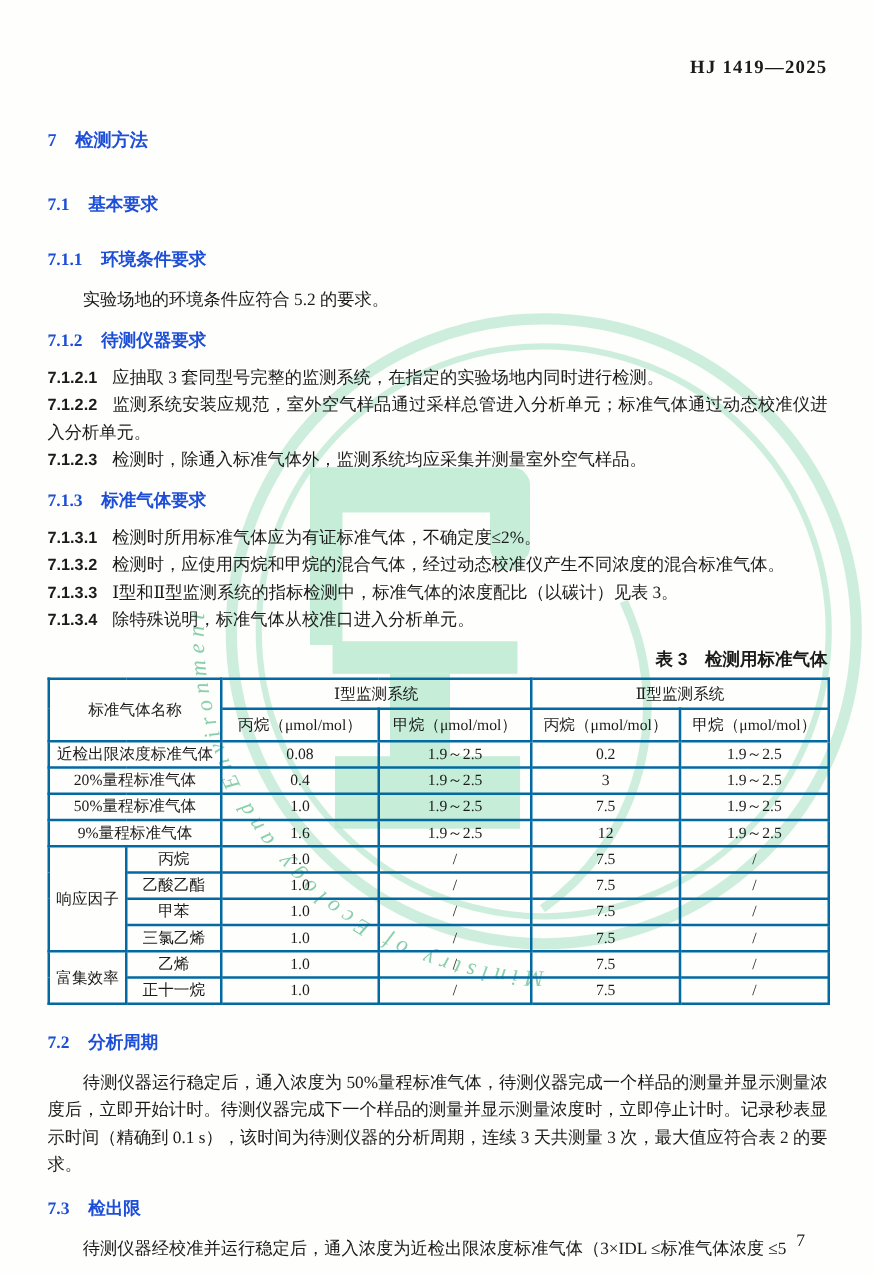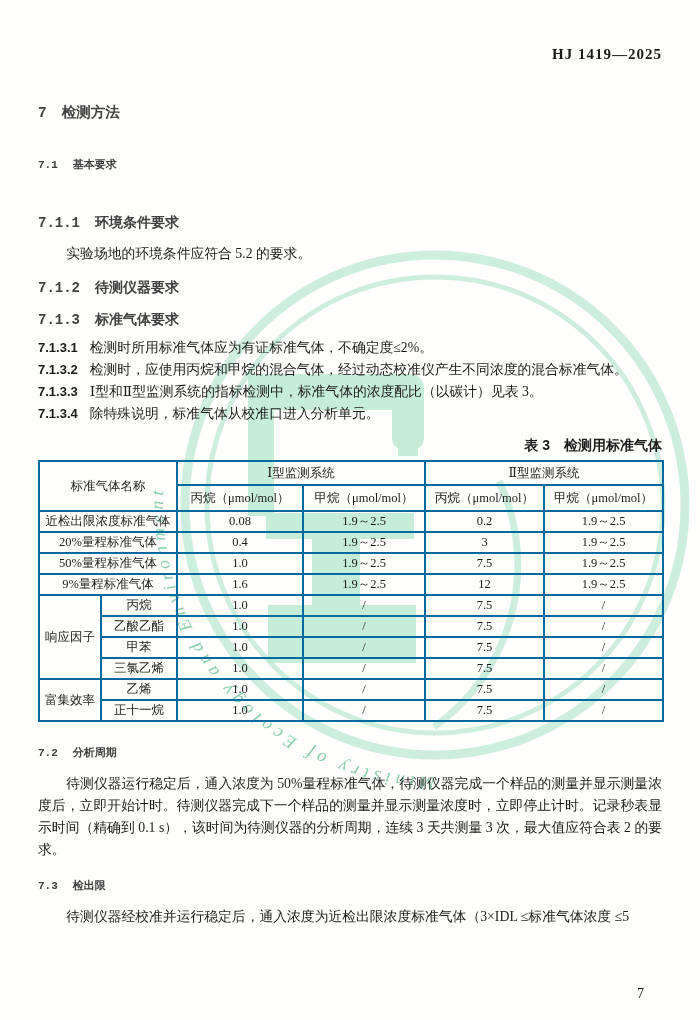--- a/index.html
+++ b/index.html
@@ -4,26 +4,26 @@
 <style>
   html,body{margin:0;padding:0;background:#e8e8e8;}
   .page{
     width:700px;height:1020px;position:relative;overflow:hidden;
     background:#fefefc;margin:0 auto;
     font-family:"Liberation Serif","DejaVu Serif",serif;color:#1b1b1b;
   }
   .wm{position:absolute;left:0;top:0;z-index:0;pointer-events:none;}
   .content{position:relative;z-index:1;padding:46px 38px 0 38px;}
   .doc-header{text-align:right;font-weight:bold;font-size:15px;letter-spacing:1px;height:18px;}
-  .h{font-family:Liberation Mono, monospace;font-weight:bold;color:#404040;margin:0;line-height:18px;}
+  .h{font-family:Liberation Serif, serif;font-weight:bold;color:#1d4ed8;margin:0;line-height:18px;}
   .h1{font-size:14.5px;margin-top:40px;}
-  .h2{font-size:11px;}
+  .h2{font-size:14px;}
   .h3{font-size:14px;}
   .mt-h2-71{margin-top:34px;}
-  .mt-h3-711{margin-top:40px;}
+  .mt-h3-711{margin-top:26px;}
   .mt-h3{margin-top:14px;}
   .mt-h2-72{margin-top:22px;}
   .mt-h2-73{margin-top:16px;}
   .hnum{margin-right:15px;}
   p{margin:0;font-size:13.8px;line-height:22px;text-align:justify;}
   .para{margin-top:11px;}
   .indent{text-indent:2.05em;}
   .clauses{margin-top:8px;}
   .clause{margin:0;}
   .cnum{font-family:"Liberation Sans","DejaVu Sans",sans-serif;font-weight:bold;font-size:13px;margin-right:12px;}
@@ -76,20 +76,25 @@
     <div class="doc-header">HJ 1419—2025</div>
 
     <h2 class="h h1"><b class="hnum">7</b><span>检测方法</span></h2>
 
     <h3 class="h h2 mt-h2-71"><b class="hnum">7.1</b><span>基本要求</span></h3>
 
     <h4 class="h h3 mt-h3-711"><b class="hnum">7.1.1</b><span>环境条件要求</span></h4>
     <p class="para indent">实验场地的环境条件应符合 5.2 的要求。</p>
 
     <h4 class="h h3 mt-h3"><b class="hnum">7.1.2</b><span>待测仪器要求</span></h4>
+    <div class="clauses">
+      <p class="clause"><b class="cnum">7.1.2.1</b><span>应抽取 3 套同型号完整的监测系统，在指定的实验场地内同时进行检测。</span></p>
+      <p class="clause"><b class="cnum">7.1.2.2</b><span>监测系统安装应规范，室外空气样品通过采样总管进入分析单元；标准气体通过动态校准仪进入分析单元。</span></p>
+      <p class="clause"><b class="cnum">7.1.2.3</b><span>检测时，除通入标准气体外，监测系统均应采集并测量室外空气样品。</span></p>
+    </div>
 
     <h4 class="h h3 mt-h3"><b class="hnum">7.1.3</b><span>标准气体要求</span></h4>
     <div class="clauses">
       <p class="clause"><b class="cnum">7.1.3.1</b><span>检测时所用标准气体应为有证标准气体，不确定度≤2%。</span></p>
       <p class="clause"><b class="cnum">7.1.3.2</b><span>检测时，应使用丙烷和甲烷的混合气体，经过动态校准仪产生不同浓度的混合标准气体。</span></p>
       <p class="clause"><b class="cnum">7.1.3.3</b><span>Ⅰ型和Ⅱ型监测系统的指标检测中，标准气体的浓度配比（以碳计）见表 3。</span></p>
       <p class="clause"><b class="cnum">7.1.3.4</b><span>除特殊说明，标准气体从校准口进入分析单元。</span></p>
     </div>
 
     <div class="tbl-title">表 3　检测用标准气体</div>

